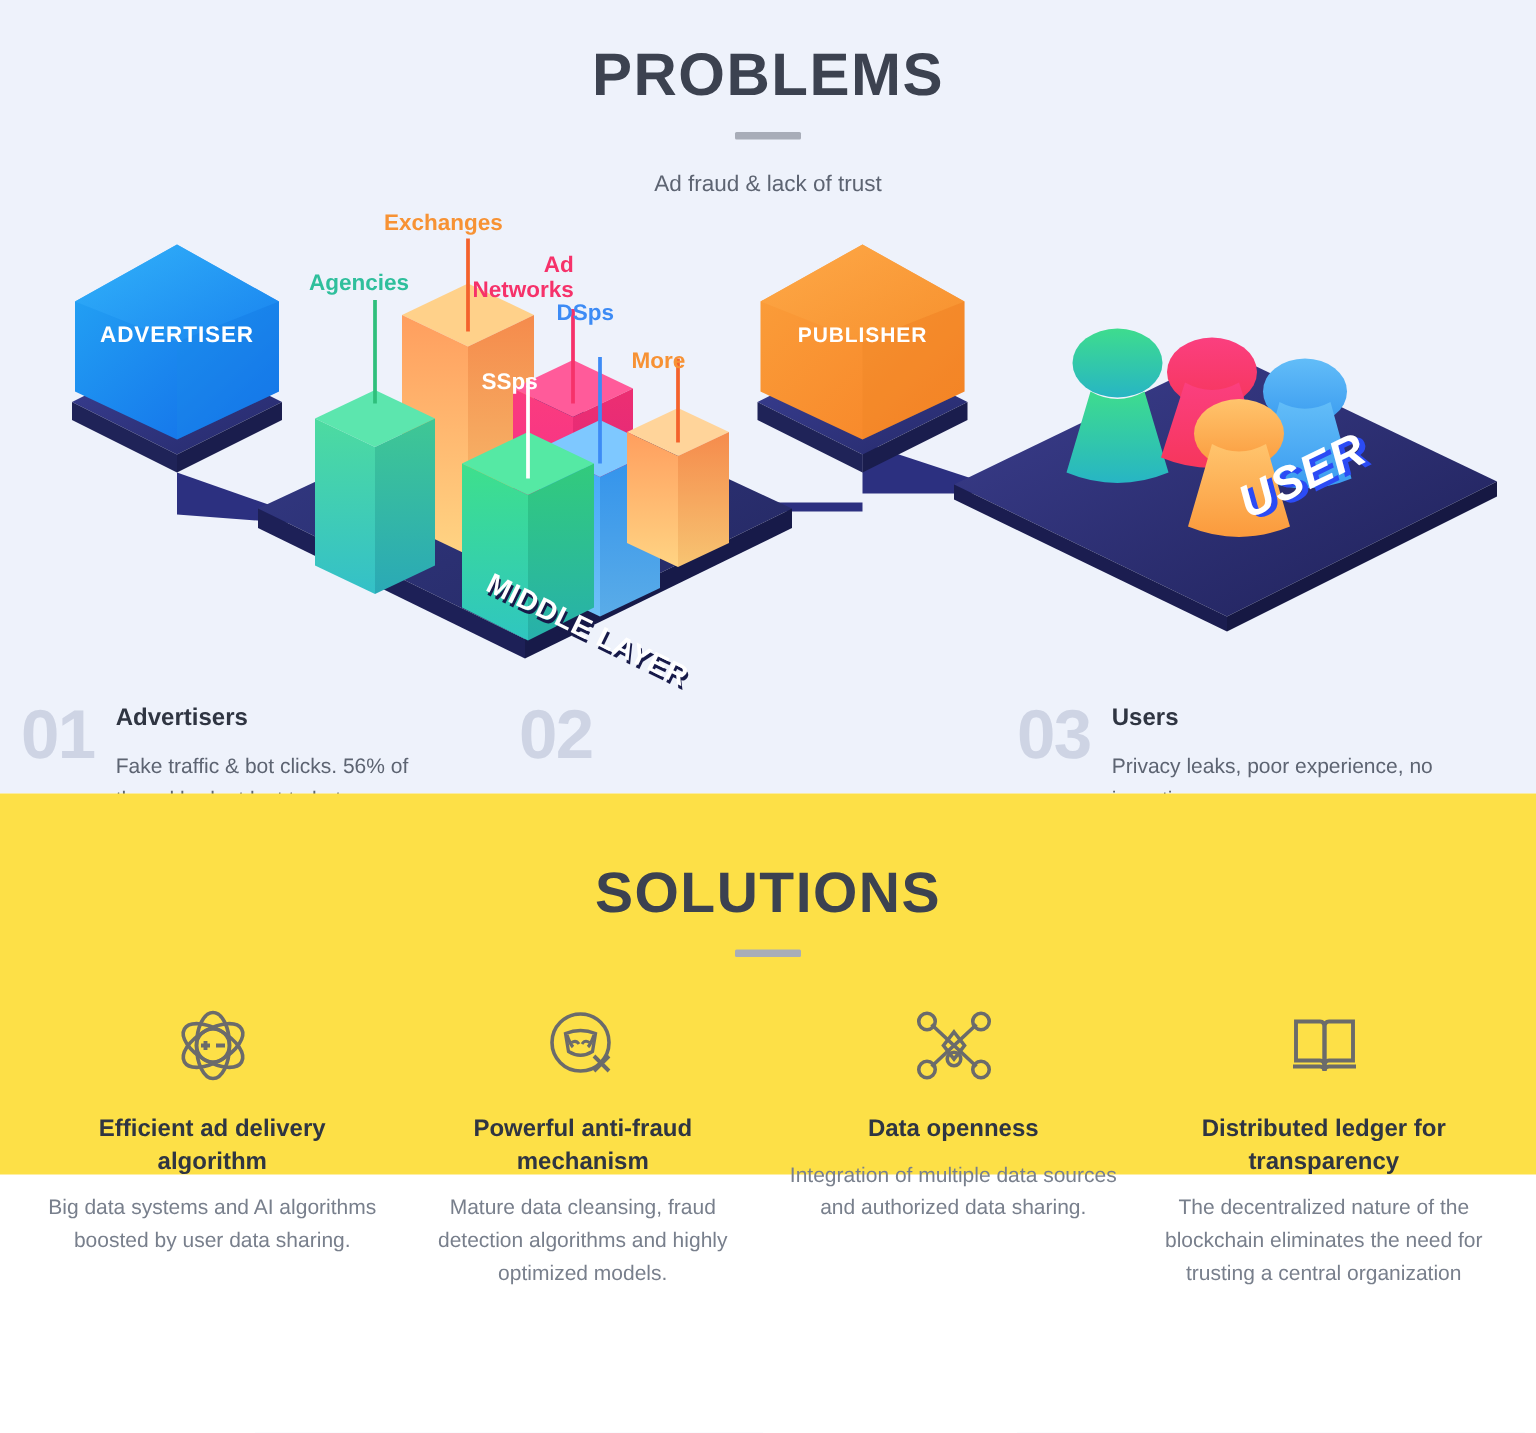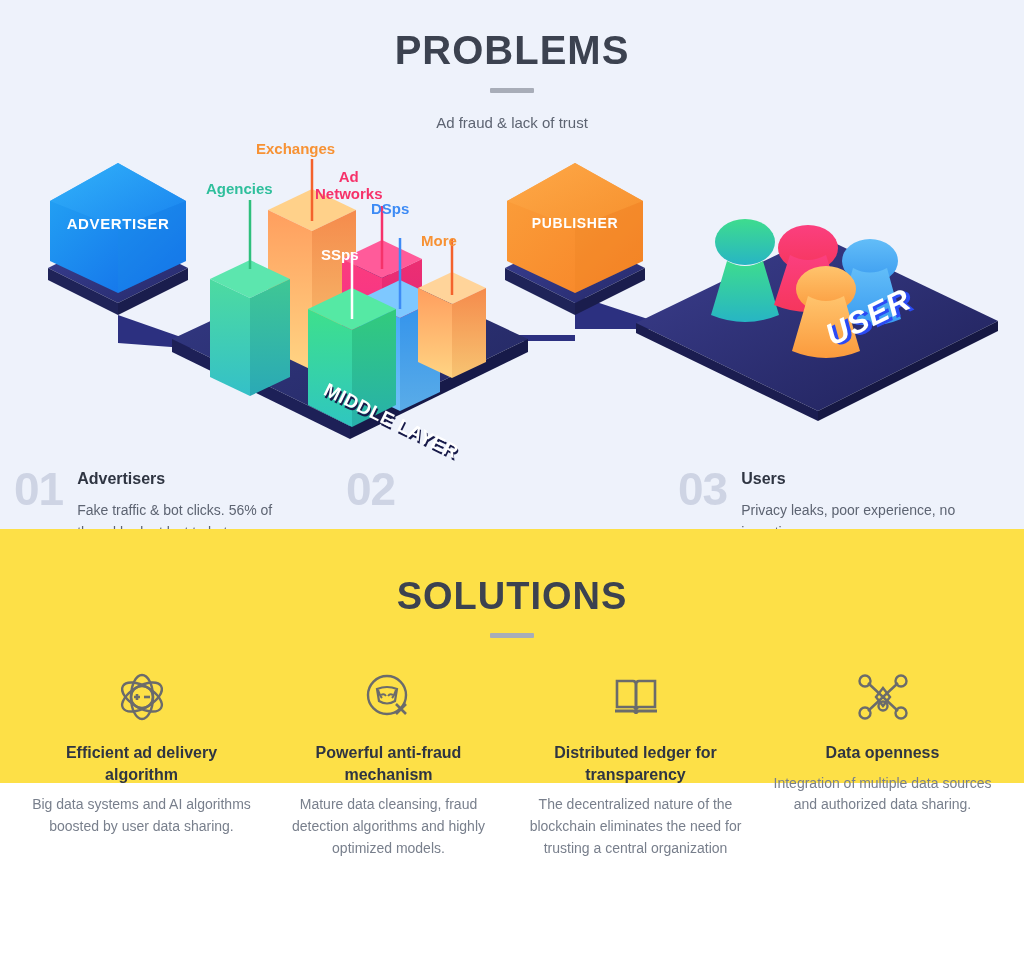--- a/index.html
+++ b/index.html
@@ -348,21 +348,21 @@
 
     <div style="position:absolute;left:48px;top:72px;width:140px;text-align:center;color:#fff;font-weight:bold;font-size:15px;letter-spacing:0.6px;">ADVERTISER</div>
     <div style="position:absolute;left:505px;top:72px;width:140px;text-align:center;color:#fff;font-weight:bold;font-size:14px;letter-spacing:0.6px;">PUBLISHER</div>
 
     <div style="position:absolute;left:330px;top:236px;transform:rotate(26deg);transform-origin:left top;color:#fff;font-weight:bold;font-size:19px;letter-spacing:0.5px;text-shadow:2px 2px 0 #171a49;">MIDDLE LAYER</div>
 
     <div style="position:absolute;left:820px;top:178px;transform:rotate(-26deg);transform-origin:left top;color:#fff;font-weight:bold;font-style:italic;font-size:31px;letter-spacing:1px;text-shadow:3px 3px 0 #2b4bf5;">USER</div>
 
     <div class="bar-label" style="left:206px;top:38px;color:#2fbf9c;">Agencies</div>
     <div class="bar-label" style="left:256px;top:-2px;color:#f79234;">Exchanges</div>
-    <div class="bar-label" style="left:315px;top:26px;color:#f6326a;text-align:center;">Ad<br>Networks</div>
+    <div class="bar-label" style="left:315px;top:26px;color:#f6326a;text-align:right;">Ad<br>Networks</div>
     <div class="bar-label" style="left:371px;top:58px;color:#3d8bf5;">DSps</div>
     <div class="bar-label" style="left:421px;top:90px;color:#f79234;">More</div>
     <div class="bar-label" style="left:321px;top:104px;color:#ffffff;">SSps</div>
   </div>
 
   <div class="cards-row">
 
     <div class="num-card">
       <div class="big-num">01</div>
       <div class="card-body">
@@ -412,44 +412,44 @@
         <svg width="62" height="62" viewBox="0 0 62 62" fill="none" stroke="#6b6b6b" stroke-width="2.4">
           <circle cx="29" cy="29" r="19"></circle>
           <path d="M20 24 q2 6 4 8 M38 24 q-2 6 -4 8" stroke-width="2.2"></path>
           <path d="M19 23 q10 -4 20 0 l-2 12 q-8 5 -16 0 Z" stroke-width="2.2"></path>
           <path d="M23 29 q3 -2 5 1 M35 29 q-3 -2 -5 1" stroke-width="2"></path>
           <path d="M38 38 l10 10 M48 38 l-10 10" stroke-width="2.6"></path>
         </svg>
       </div>
       <div class="sol-title">Powerful anti-fraud mechanism</div>
       <div class="sol-desc">Mature data cleansing, fraud detection algorithms and highly optimized models.</div>
-    </div>
-
-    <div class="sol-card">
-      <div class="sol-icon">
-        <svg width="62" height="62" viewBox="0 0 62 62" fill="none" stroke="#6b6b6b" stroke-width="2.6">
-          <path d="M12 15 h16 q3 0 3 4 v26 q0 -4 -3 -4 h-16 Z"></path>
-          <path d="M50 15 h-16 q-3 0 -3 4 v26 q0 -4 3 -4 h16 Z"></path>
-          <path d="M10 45 h18 q3 0 3 3 q0 -3 3 -3 h18" stroke-width="2.8"></path>
-        </svg>
-      </div>
-      <div class="sol-title">Distributed ledger for transparency</div>
-      <div class="sol-desc">The decentralized nature of the blockchain eliminates the need for trusting a central organization</div>
     </div>
 
     <div class="sol-card">
       <div class="sol-icon">
         <svg width="62" height="62" viewBox="0 0 62 62" fill="none" stroke="#6b6b6b" stroke-width="2.4">
           <path d="M16 17 L31 31 L46 17 M16 45 L31 31 L46 45"></path>
           <path d="M31 22 L38 31 L31 40 L24 31 Z"></path>
           <circle cx="13" cy="15" r="5.5"></circle>
           <circle cx="49" cy="15" r="5.5"></circle>
           <circle cx="13" cy="47" r="5.5"></circle>
           <circle cx="49" cy="47" r="5.5"></circle>
           <circle cx="31" cy="40" r="4.5"></circle>
         </svg>
       </div>
       <div class="sol-title">Data openness</div>
       <div class="sol-desc">Integration of multiple data sources and authorized data sharing.</div>
     </div>
 
+    <div class="sol-card">
+      <div class="sol-icon">
+        <svg width="62" height="62" viewBox="0 0 62 62" fill="none" stroke="#6b6b6b" stroke-width="2.6">
+          <path d="M12 15 h16 q3 0 3 4 v26 q0 -4 -3 -4 h-16 Z"></path>
+          <path d="M50 15 h-16 q-3 0 -3 4 v26 q0 -4 3 -4 h16 Z"></path>
+          <path d="M10 45 h18 q3 0 3 3 q0 -3 3 -3 h18" stroke-width="2.8"></path>
+        </svg>
+      </div>
+      <div class="sol-title">Distributed ledger for transparency</div>
+      <div class="sol-desc">The decentralized nature of the blockchain eliminates the need for trusting a central organization</div>
+    </div>
+
   </div>
 </div>
 
 </body></html>

